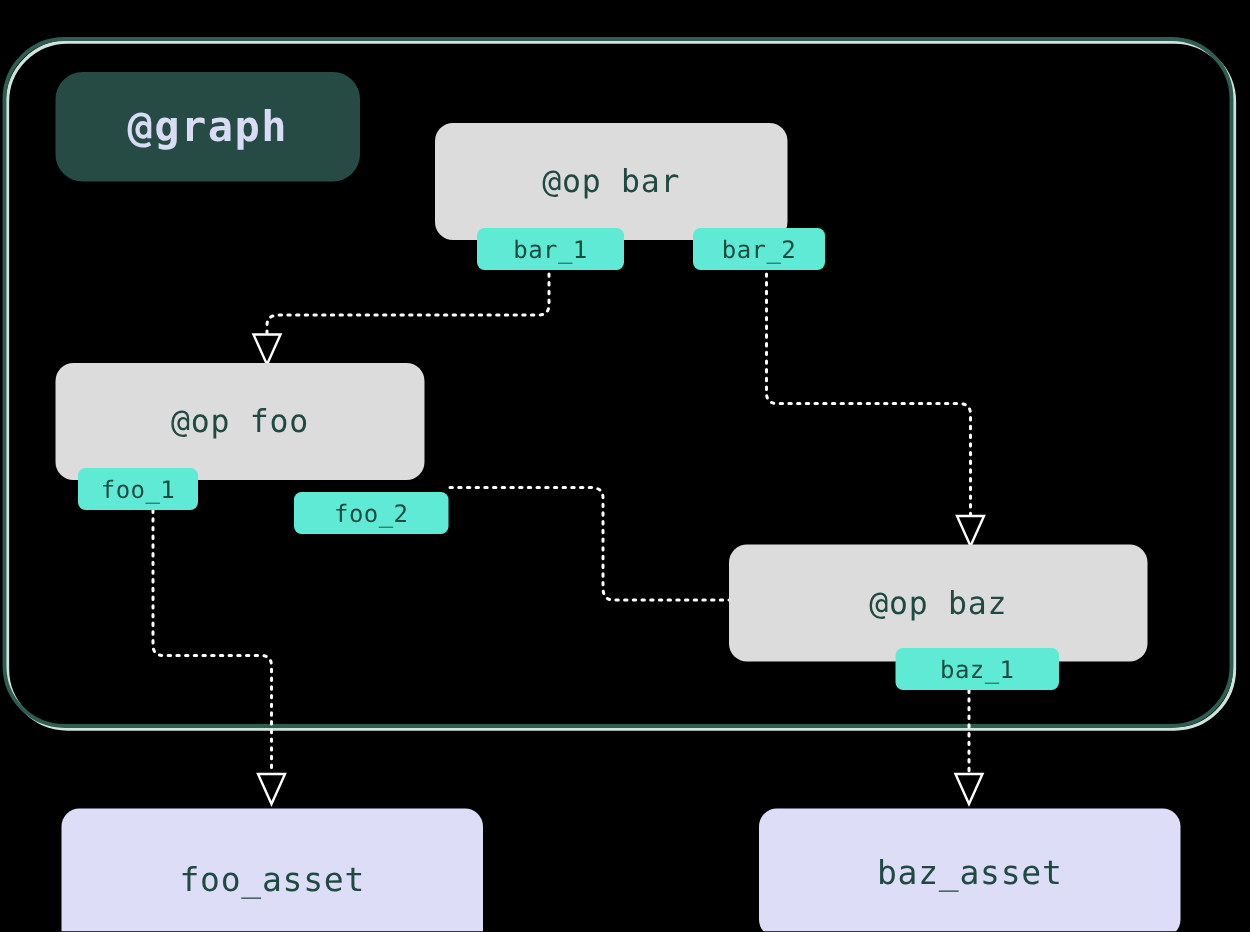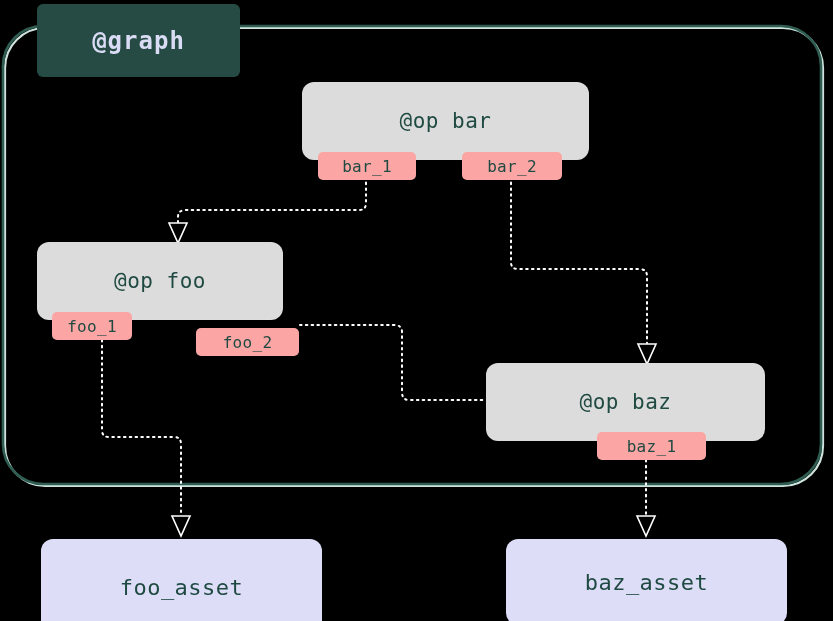--- a/index.html
+++ b/index.html
@@ -41,43 +41,44 @@
   }
   .asset-node {
     background: #ddddf8;
     color: #1f4a41;
     font-size: 22px;
     letter-spacing: 0.5px;
   }
   .port {
     position: absolute;
     box-sizing: border-box;
-    background: #fca5a5;
+    background: #5eead4;
     color: #1f4a41;
     font-size: 16px;
     border-radius: 5px;
     display: flex;
     align-items: center;
     justify-content: center;
     height: 28px;
     letter-spacing: 0.3px;
   }
   .graph-label {
     position: absolute;
     box-sizing: border-box;
     background: #254b44;
     color: #d9dcf4;
-    font-size: 24px;
+    font-size: 28px;
     font-weight: bold;
-    border-radius: 6px;
+    border-radius: 18px;
     display: flex;
     align-items: center;
     justify-content: center;
     letter-spacing: 1px;
     z-index: 5;
+    margin-top: 44px;
   }
 </style>
 </head>
 <body>
 
 <div id="canvas">
 
   <svg id="edges" viewBox="0 0 833 621" width="833" height="621">
 
     <g>
@@ -106,23 +107,23 @@
     </g>
 
     <g>
       <path d="M 646,460 L 646,515" fill="none" stroke="#ffffff" stroke-width="2" stroke-dasharray="1.6 4.2" stroke-linecap="round"></path>
       <path d="M 637,516 L 655,516 L 646,536 Z" fill="#000000" stroke="#ffffff" stroke-width="1.6"></path>
     </g>
   </svg>
 
   <div class="graph-label" style="left:37px; top:4px; width:203px; height:73px;">@graph</div>
 
-  <div class="node op-node" style="left:302px; top:82px; width:287px; height:78px;">@op bar</div>
+  <div class="node op-node" style="left:290px; top:82px; width:235px; height:78px;">@op bar</div>
   <div class="port" style="left:318px; top:152px; width:98px;">bar_1</div>
-  <div class="port" style="left:462px; top:152px; width:100px;">bar_2</div>
+  <div class="port" style="left:462px; top:152px; width:88px;">bar_2</div>
 
   <div class="node op-node" style="left:37px; top:242px; width:246px; height:78px;">@op foo</div>
   <div class="port" style="left:52px; top:312px; width:80px;">foo_1</div>
   <div class="port" style="left:196px; top:328px; width:103px;">foo_2</div>
 
   <div class="node op-node" style="left:486px; top:363px; width:279px; height:78px;">@op baz</div>
   <div class="port" style="left:597px; top:432px; width:109px;">baz_1</div>
 
   <div class="node asset-node" style="left:41px; top:539px; width:281px; height:96px;">foo_asset</div>
   <div class="node asset-node" style="left:506px; top:539px; width:281px; height:86px;">baz_asset</div>

